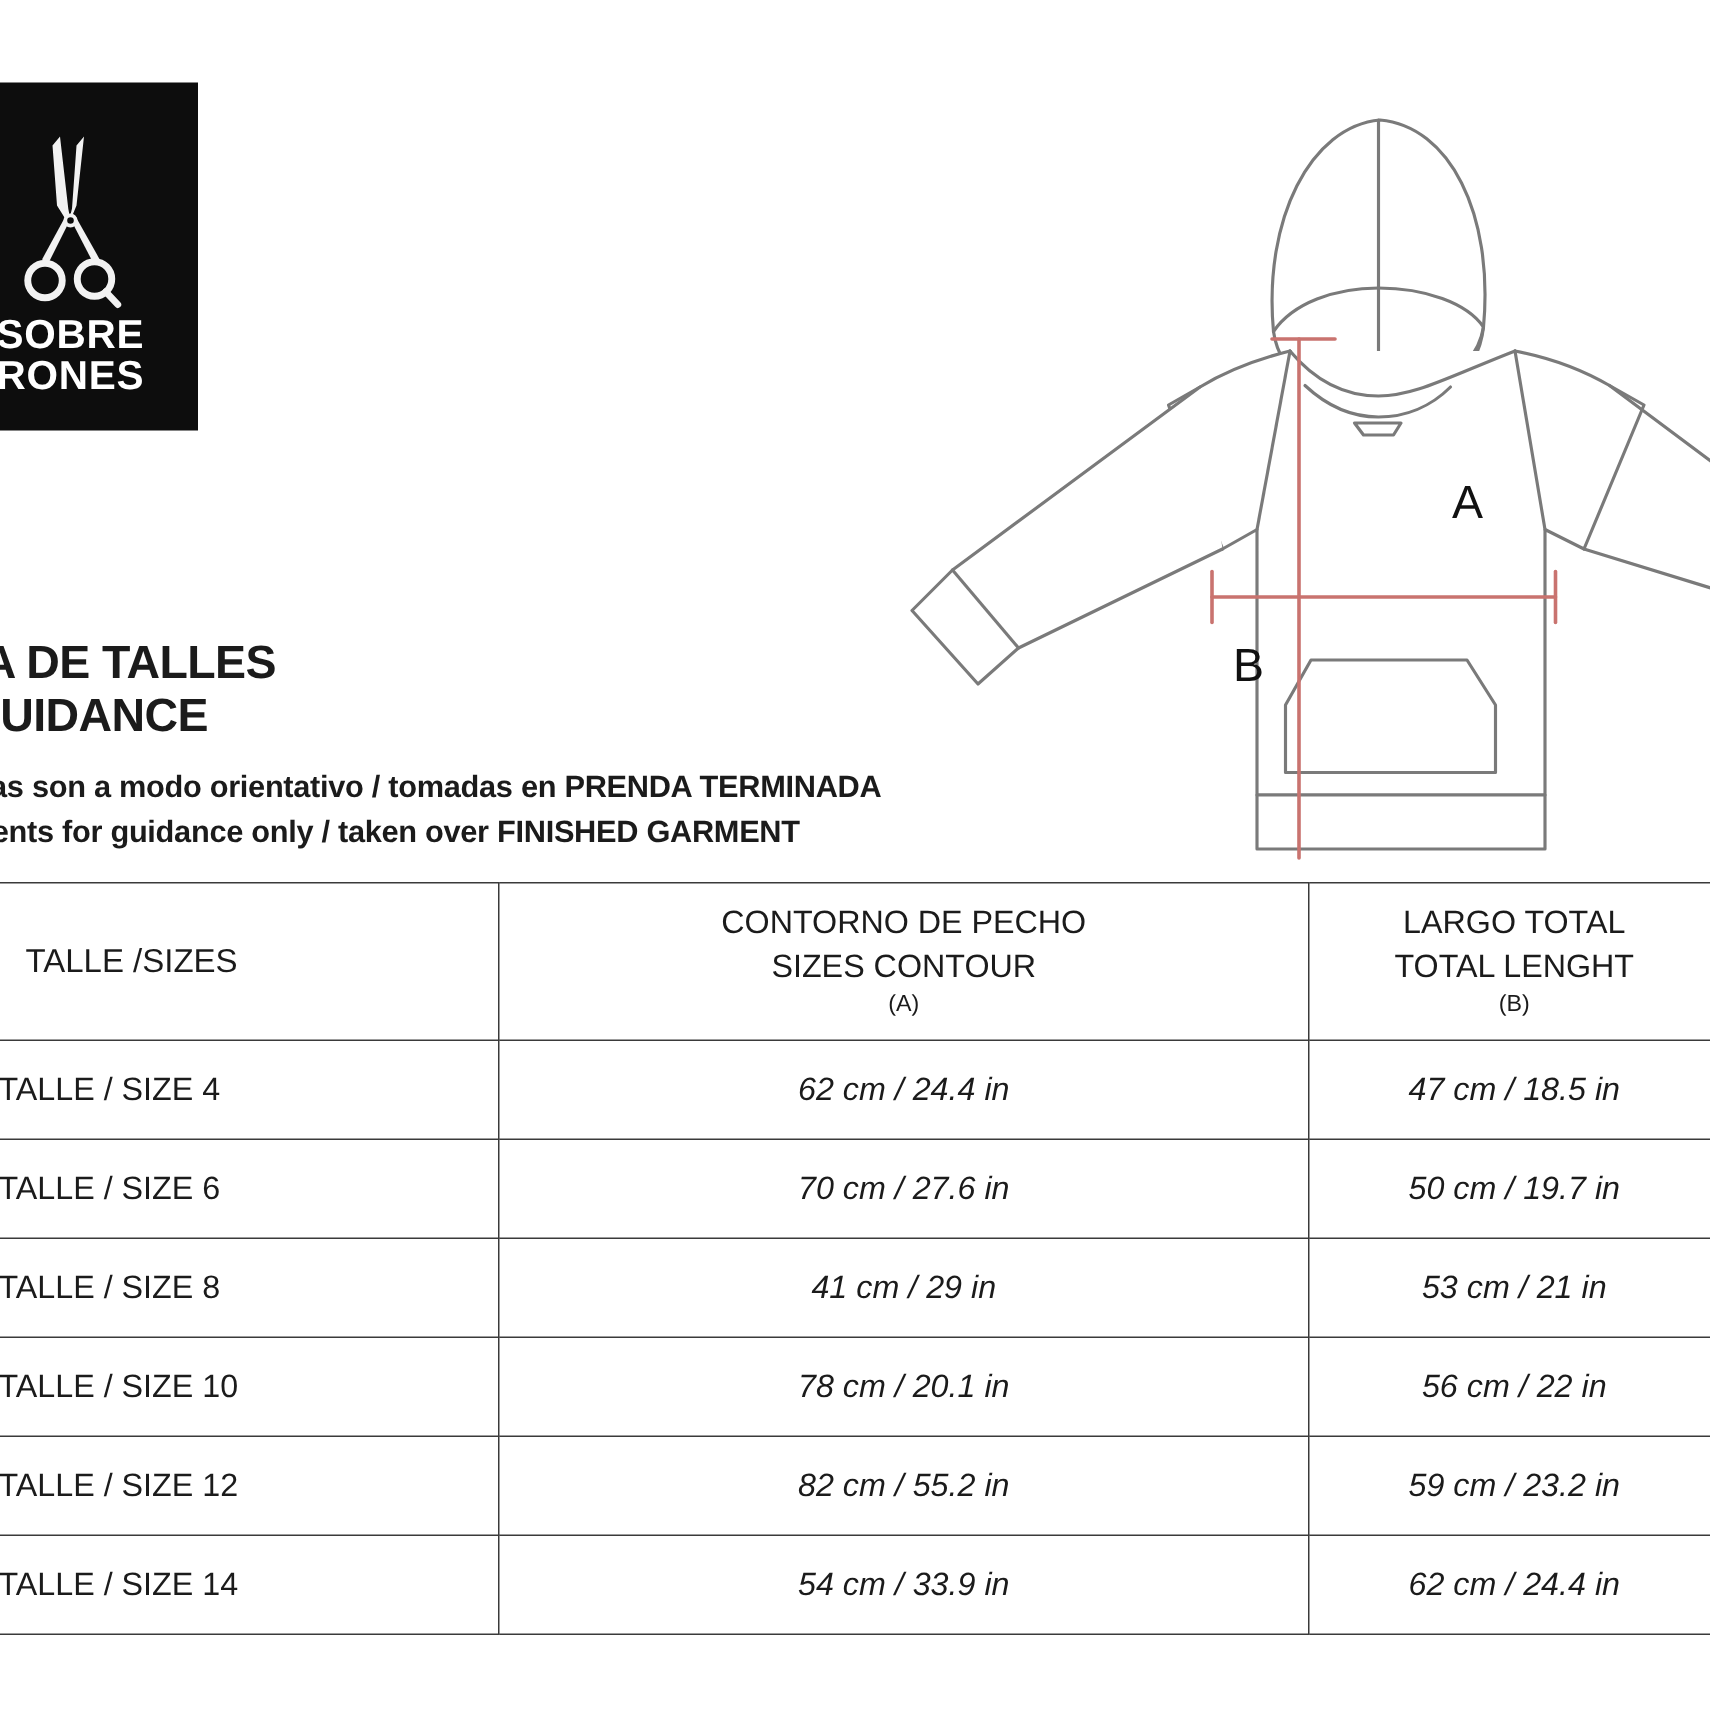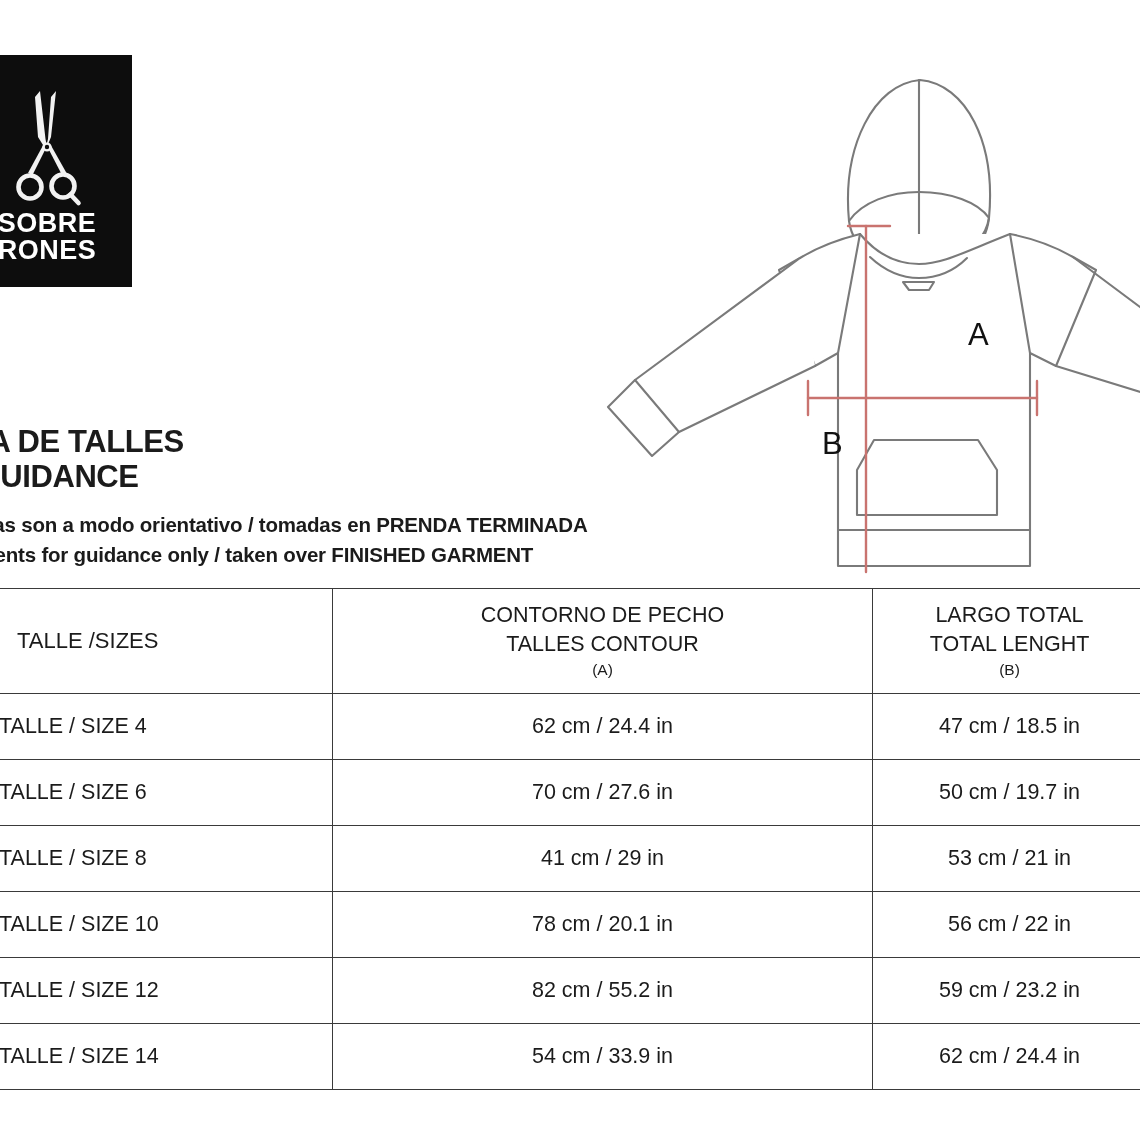--- a/index.html
+++ b/index.html
@@ -136,21 +136,21 @@
   tbody td {
     height: 65px;
     font-size: 21.5px;
     font-weight: 400;
     color: #1b1b1b;
   }
   td.cell-size {
     text-align: left;
     padding-left: 40px !important;
   }
-  td.cell-val { text-align: center; }
+  td.cell-val { text-align: center; font-style: italic; }
 </style>
 </head>
 <body>
 
 <div id="page">
 
   <div id="logo-block">
     <svg id="logo-scissors" viewBox="0 0 74 120" fill="none">
 
       <path d="M30 4 L35.5 52 L37 60 L33 58 L28 50 L25 10 Z" fill="#f2f2f2"></path>
@@ -243,21 +243,21 @@
     <colgroup>
       <col class="c1">
         <col class="c2">
         <col class="c3">
     </colgroup>
     <thead>
       <tr>
         <th class="h-size">TALLE /SIZES</th>
         <th class="h-center">
           <span class="hdr-l1">CONTORNO DE PECHO</span>
-          <span class="hdr-l2">TALLES CONTOUR</span>
+          <span class="hdr-l2">SIZES CONTOUR</span>
           <span class="hdr-note">(A)</span>
         </th>
         <th class="h-center">
           <span class="hdr-l1">LARGO TOTAL</span>
           <span class="hdr-l2">TOTAL LENGHT</span>
           <span class="hdr-note">(B)</span>
         </th>
       </tr>
     </thead>
     <tbody id="table-body">

